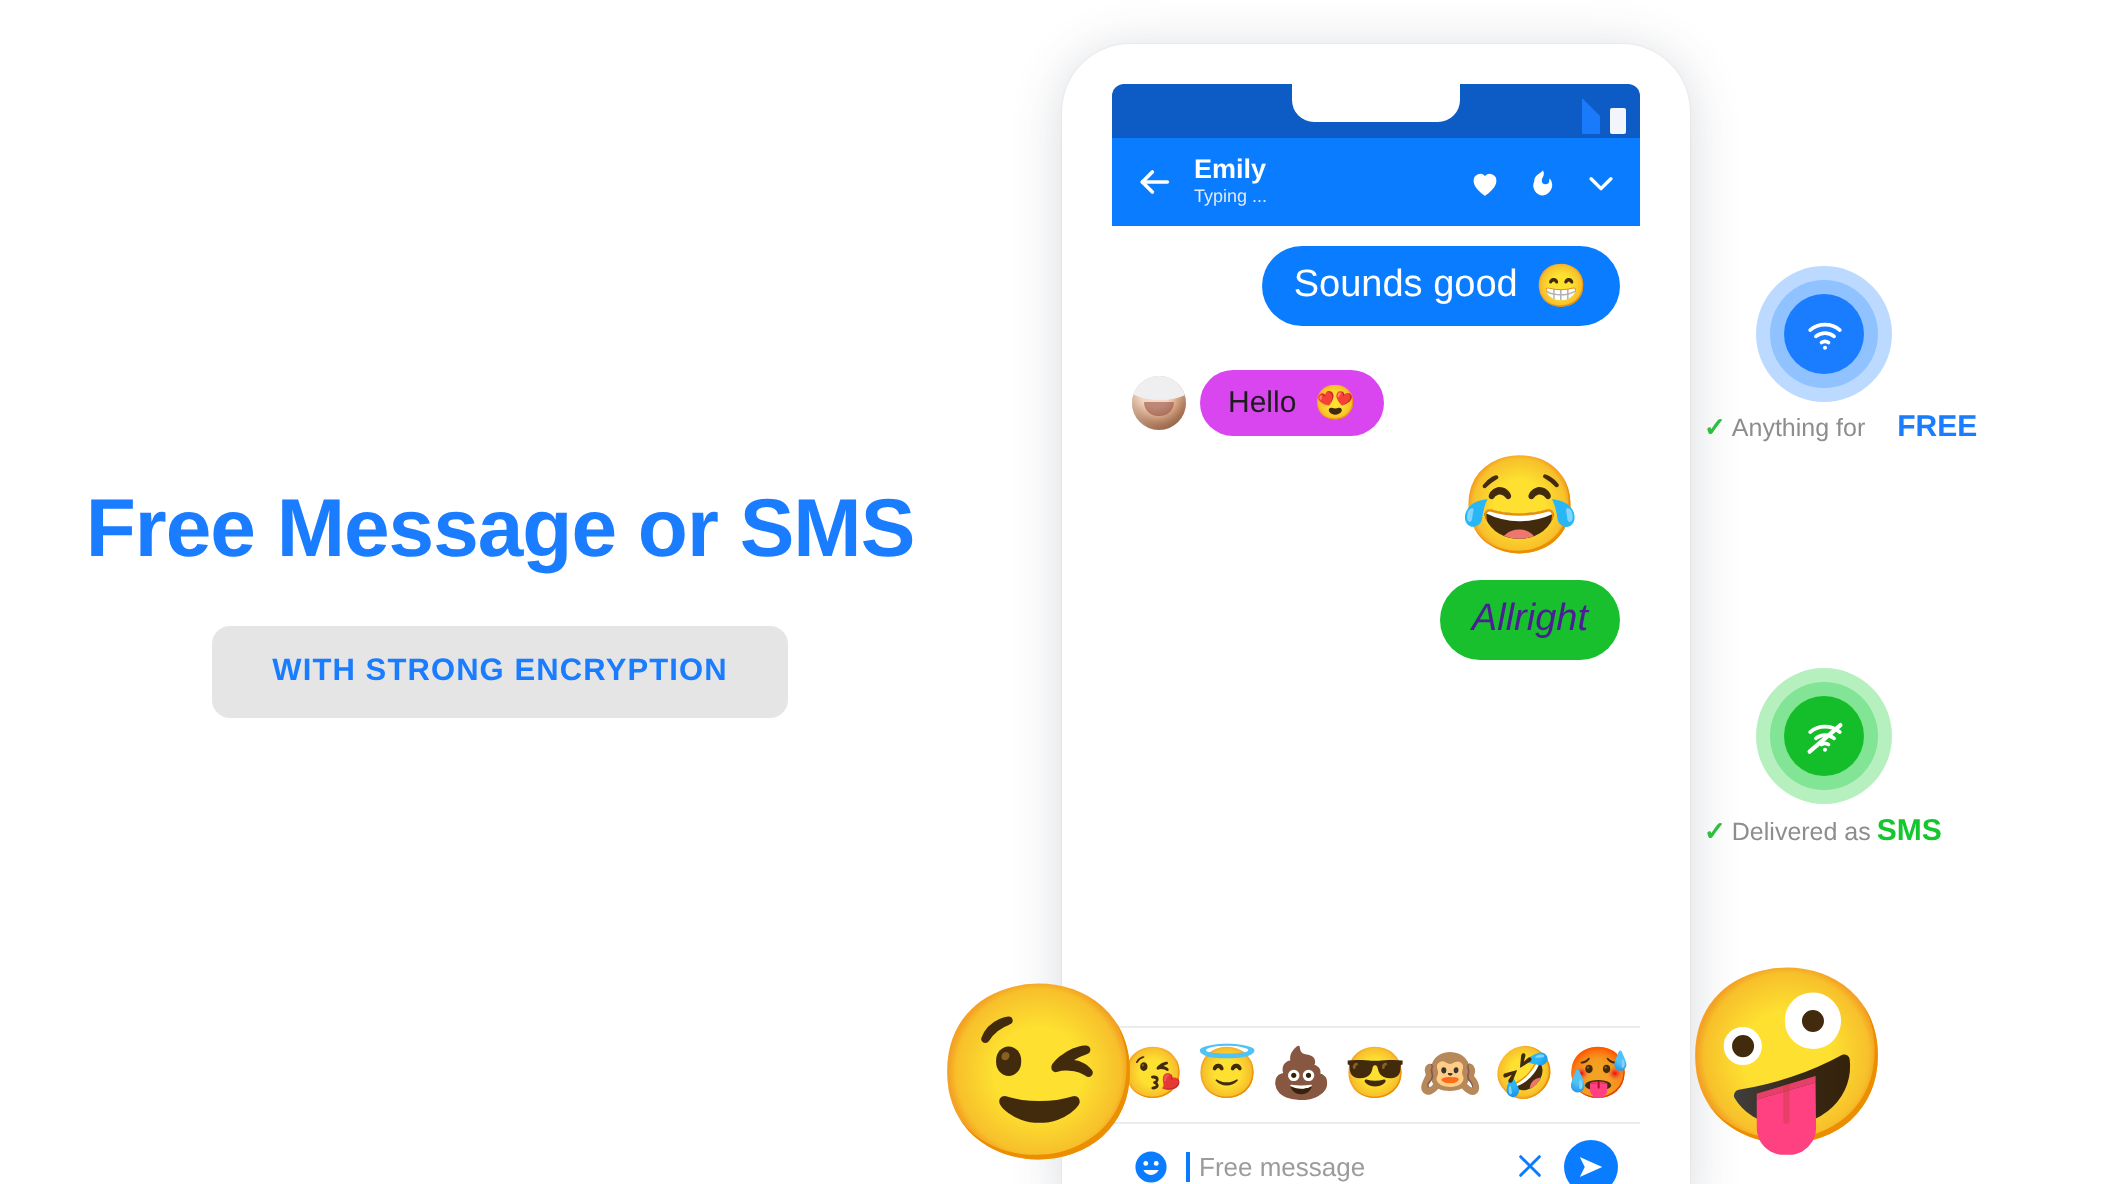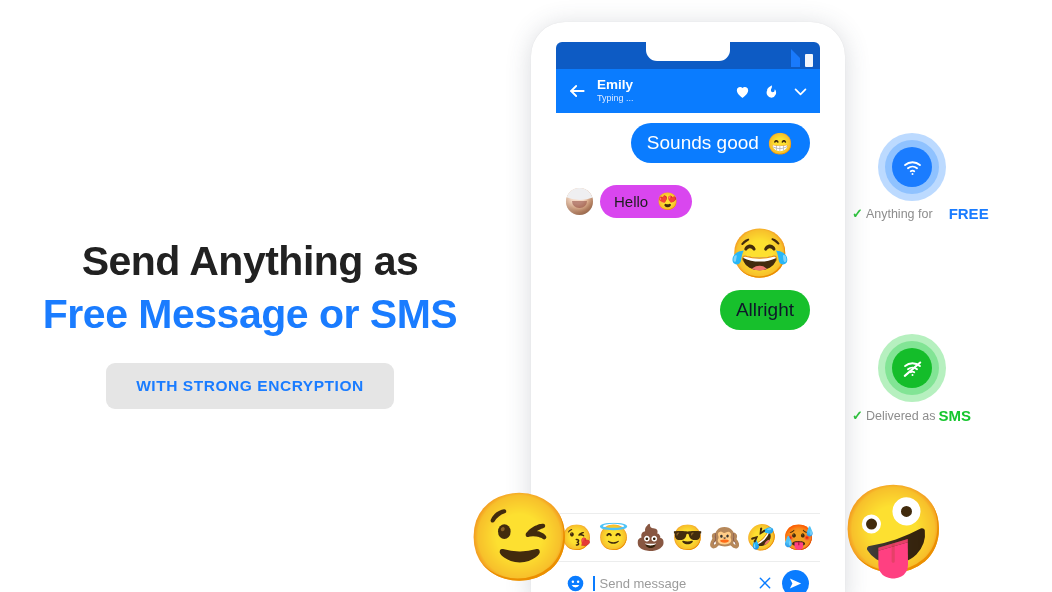--- a/index.html
+++ b/index.html
@@ -81,21 +81,21 @@
   .row { display: flex; align-items: center; padding: 0 10px; }
   .row.out { justify-content: flex-end; }
   .row.in { justify-content: flex-start; gap: 7px; }
 
   .bubble {
     border-radius: 22px; padding: 9px 16px;
     font-size: 19px; display: flex; align-items: center; gap: 9px;
     white-space: nowrap;
   }
   .bubble.blue { background: #0a7cff; color: #ffffff; }
-  .bubble.green { background: #17c02c; color: #0f172a; }
+  .bubble.green { background: #17c02c; color: #4c1d95; font-style: italic; }
   .bubble.grey {
     background: #d946ef; color: #1d1d1d; font-size: 15px;
     padding: 8px 14px; border-radius: 19px;
   }
   .bub-emoji { font-size: 21px; line-height: 1; }
   .bub-emoji.sm { font-size: 17px; }
 
   .avatar {
     width: 27px; height: 27px; border-radius: 50%;
     background: radial-gradient(circle at 42% 34%, #f6d9c4 0 28%, #e2b493 46%, #b8805e 68%, #6b4836 100%);
@@ -182,21 +182,20 @@
   .deco { position: absolute; line-height: 1; }
   .deco.left  { left: 466px; top: 494px; font-size: 86px; }
   .deco.right { left: 840px; top: 486px; font-size: 86px; }
 </style>
 </head>
 <body>
 
 <div id="stage">
 
   <div class="promo">
-    <div class="promo-line1">Send Anything as</div>
     <div class="promo-line2">Free Message or SMS</div>
     <div class="promo-badge">WITH STRONG ENCRYPTION</div>
   </div>
 
   <div class="phone">
     <div class="screen">
 
       <div class="statusbar">
         <div class="notch"></div>
         <div class="status-icons">
@@ -286,21 +285,21 @@
       <div class="input-bar">
         <span class="smiley-ic">
           <svg viewBox="0 0 24 24" width="17" height="17" fill="#0a7cff">
             <circle cx="12" cy="12" r="11"></circle>
             <circle cx="8.3" cy="9.5" r="1.7" fill="#fff"></circle>
             <circle cx="15.7" cy="9.5" r="1.7" fill="#fff"></circle>
             <path d="M6.6 14.2a6 6 0 0 0 10.8 0z" fill="#fff"></path>
           </svg>
         </span>
         <span class="caret"></span>
-        <span class="placeholder">Send message</span>
+        <span class="placeholder">Free message</span>
         <span class="x-ic">
           <svg viewBox="0 0 24 24" width="16" height="16" fill="none" stroke="#0a7cff" stroke-width="2.2" stroke-linecap="round">
             <line x1="5" y1="5" x2="19" y2="19"></line>
               <line x1="19" y1="5" x2="5" y2="19"></line>
           </svg>
         </span>
         <span class="send-btn">
           <svg viewBox="0 0 24 24" width="15" height="15" fill="#fff">
             <path d="M3 4l18 8-18 8 4-8-4-8z"></path>
           </svg>

